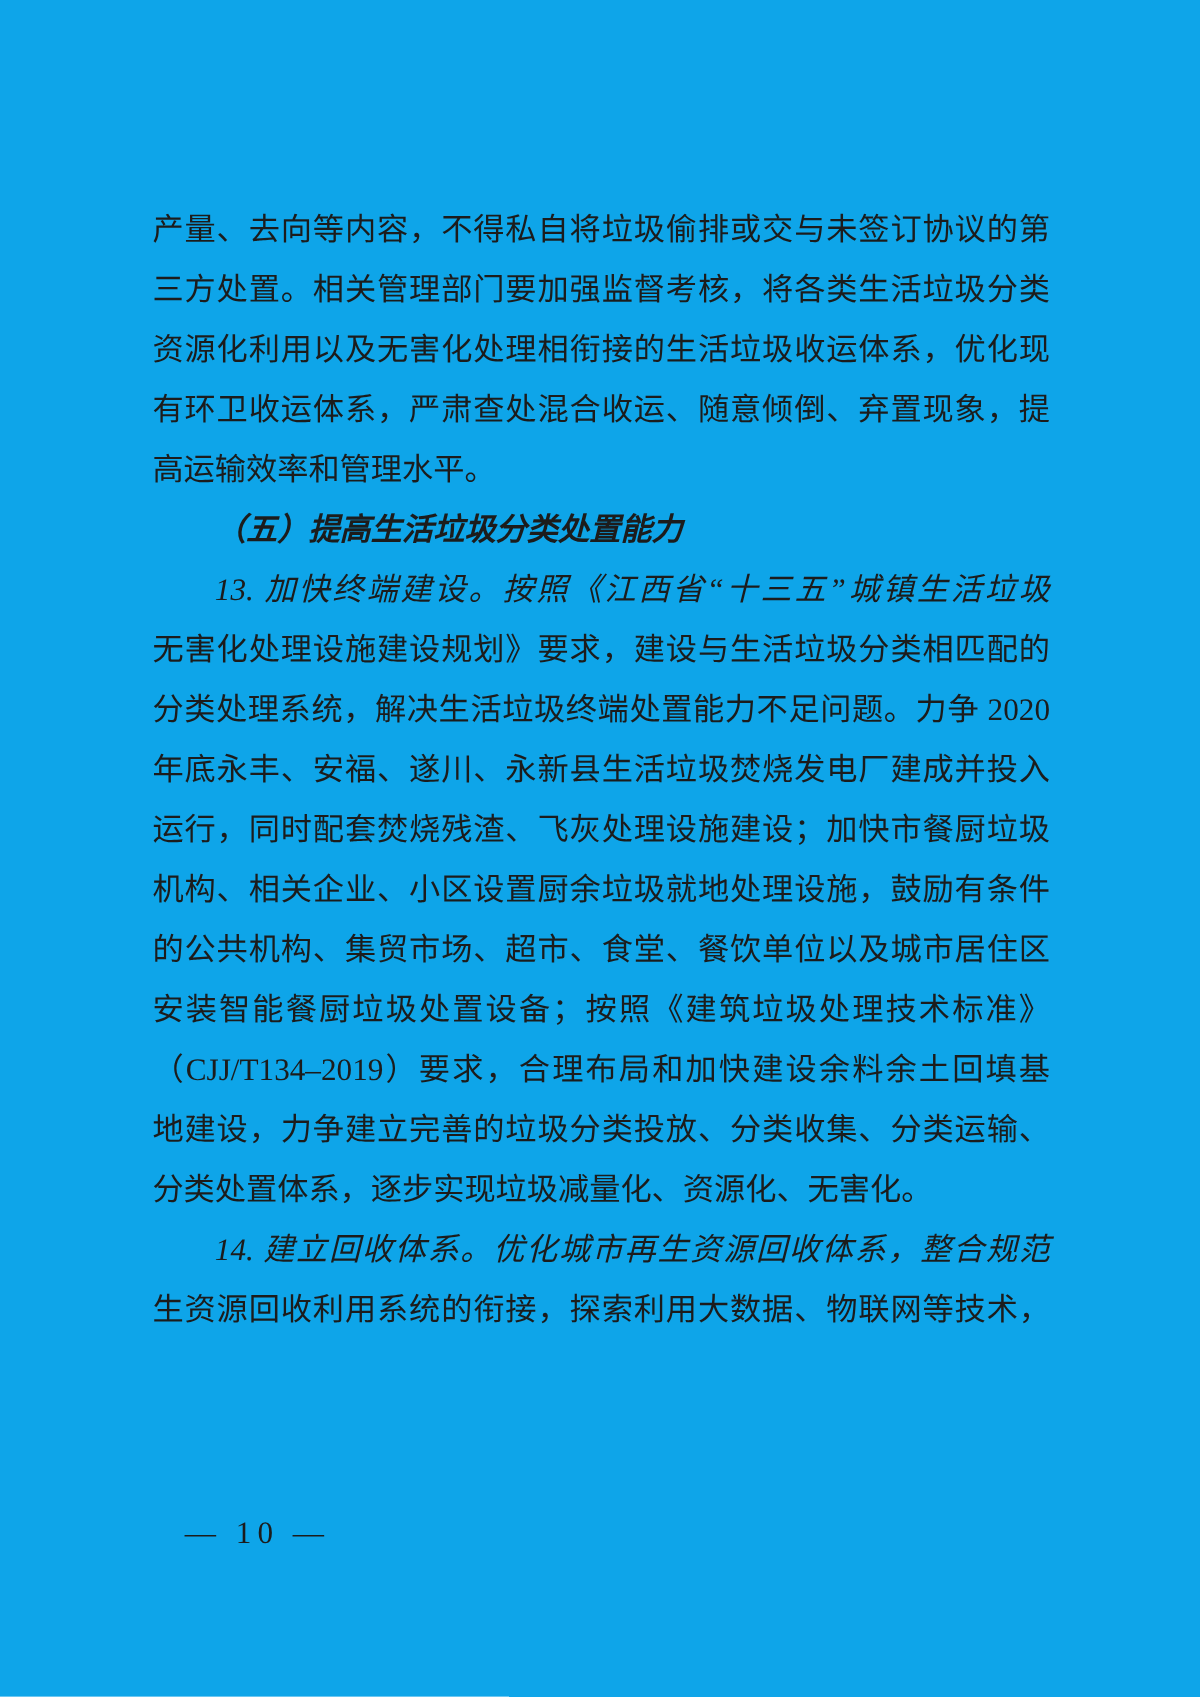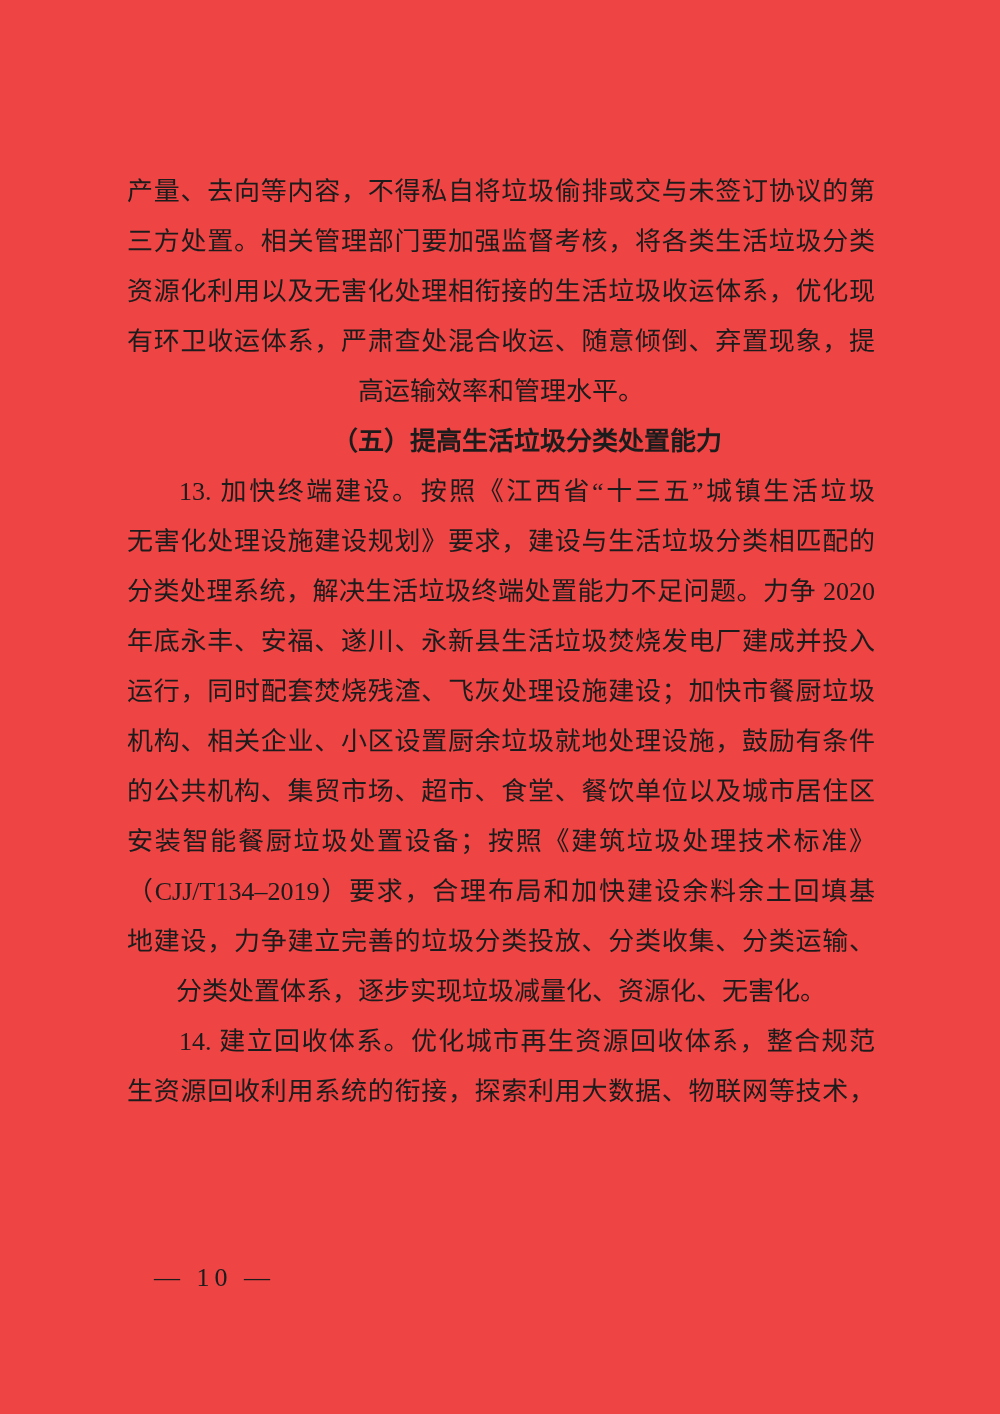--- a/index.html
+++ b/index.html
@@ -4,45 +4,46 @@
 <style>
   html, body {
     margin: 0;
     padding: 0;
     background: #ffffff;
   }
   .page {
     position: relative;
     width: 1000px;
     height: 1414px;
-    background: #ef4444;
+    background: #0ea5e9;
     overflow: hidden;
     font-family: "Liberation Serif", "DejaVu Serif", serif;
     color: #1c1c1c;
   }
   .content {
     position: absolute;
     left: 127px;
     top: 167px;
     width: 748px;
     font-size: 26px;
     line-height: 50px;
     letter-spacing: 0;
   }
   .ln {
     white-space: nowrap;
-    text-align: center;
+    text-align: left;
   }
   .j {
     white-space: normal;
     text-align: justify;
     text-align-last: justify;
   }
   .ind {
     text-indent: 52px;
+    font-style: italic;
   }
   .heading {
     font-weight: bold;
   }
   .footer {
     position: absolute;
     left: 154px;
     top: 1258px;
     font-size: 26px;
     line-height: 40px;

